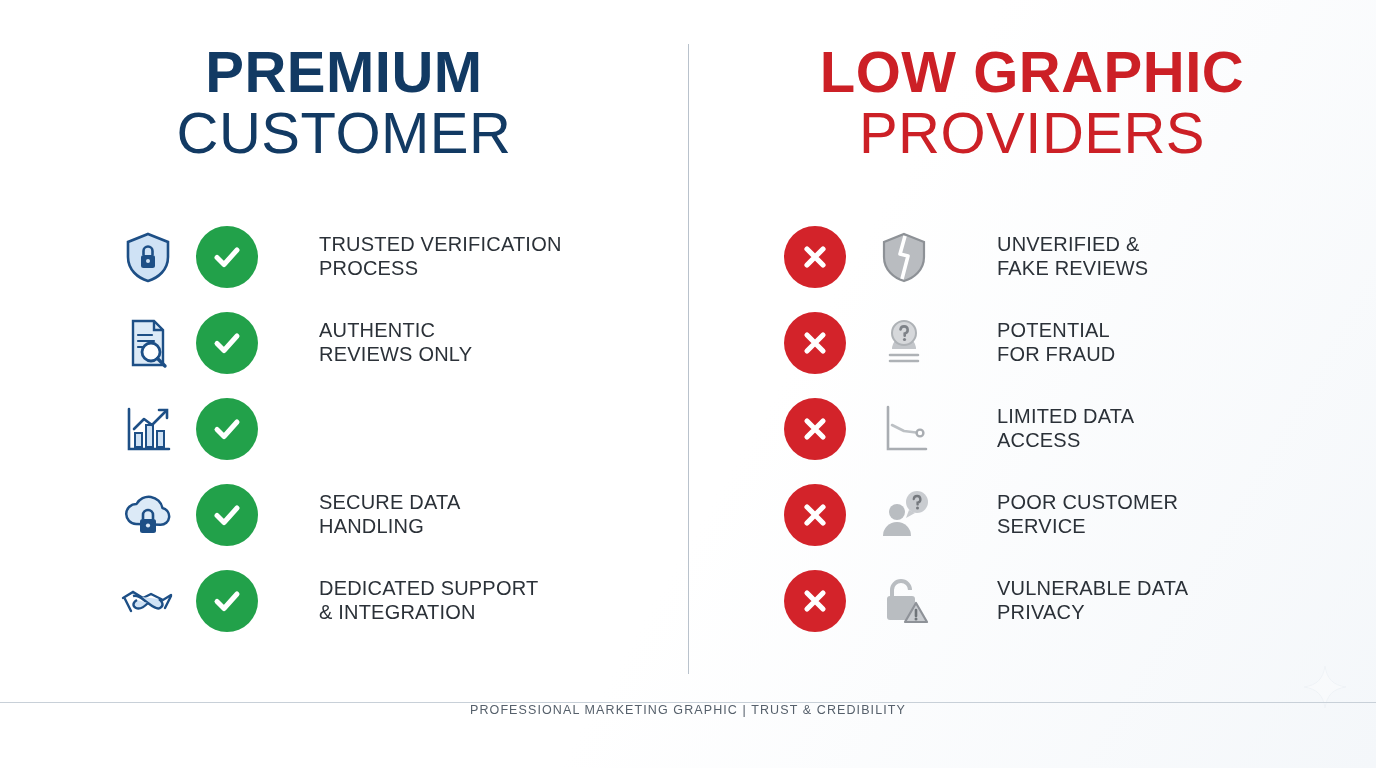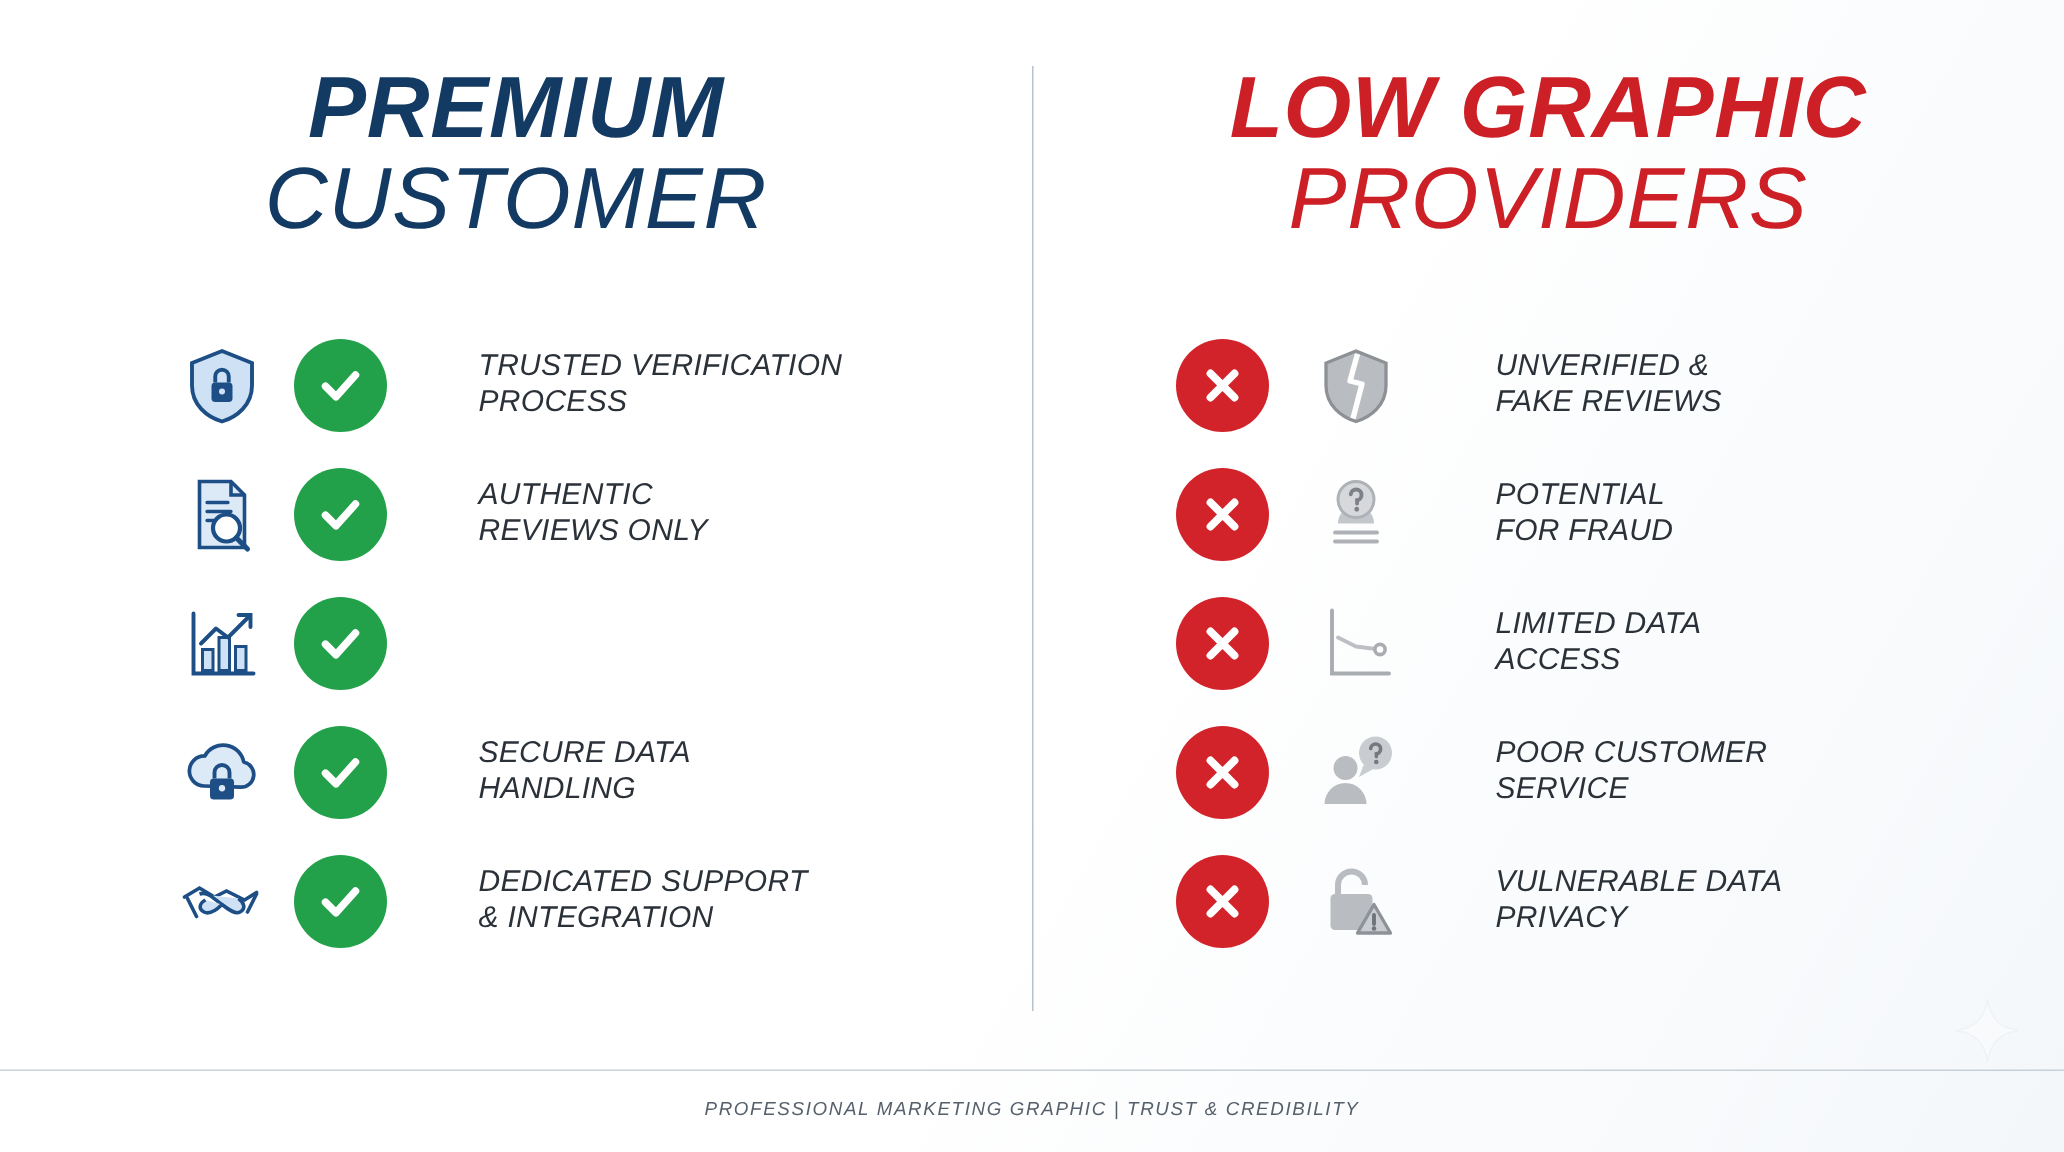--- a/index.html
+++ b/index.html
@@ -8,21 +8,20 @@
     height: 768px;
     overflow: hidden;
     font-family: "Liberation Sans", sans-serif;
     background: #ffffff;
   }
   .canvas {
     position: relative;
     width: 1376px;
     height: 768px;
     background: linear-gradient(120deg, #ffffff 0%, #ffffff 55%, #f4f7fa 100%);
-    font-style: italic;
   }
   .columns {
     position: absolute;
     top: 0; left: 0;
     width: 1376px;
     height: 718px;
     display: flex;
   }
   .col {
     flex: 1 1 50%;
@@ -101,26 +100,25 @@
     text-transform: uppercase;
     white-space: pre-line;
     margin-left: 39px;
   }
   .lowq .row .mark { margin: 0 26px 0 0; }
   .lowq .row .glyph { margin-right: 22px; }
 
   .footer {
     position: absolute;
     left: 0;
-    bottom: 5px;
+    bottom: 16px;
     width: 1376px;
     height: 50px;
     border-top: 1px solid #c8d0d8;
     display: flex;
-    align-items: center;
     justify-content: center;
     background: transparent;
   }
   .footer-text {
     font-size: 12.5px;
     letter-spacing: 1.1px;
     color: #56606b;
     text-transform: uppercase;
   }
   .sparkle {

